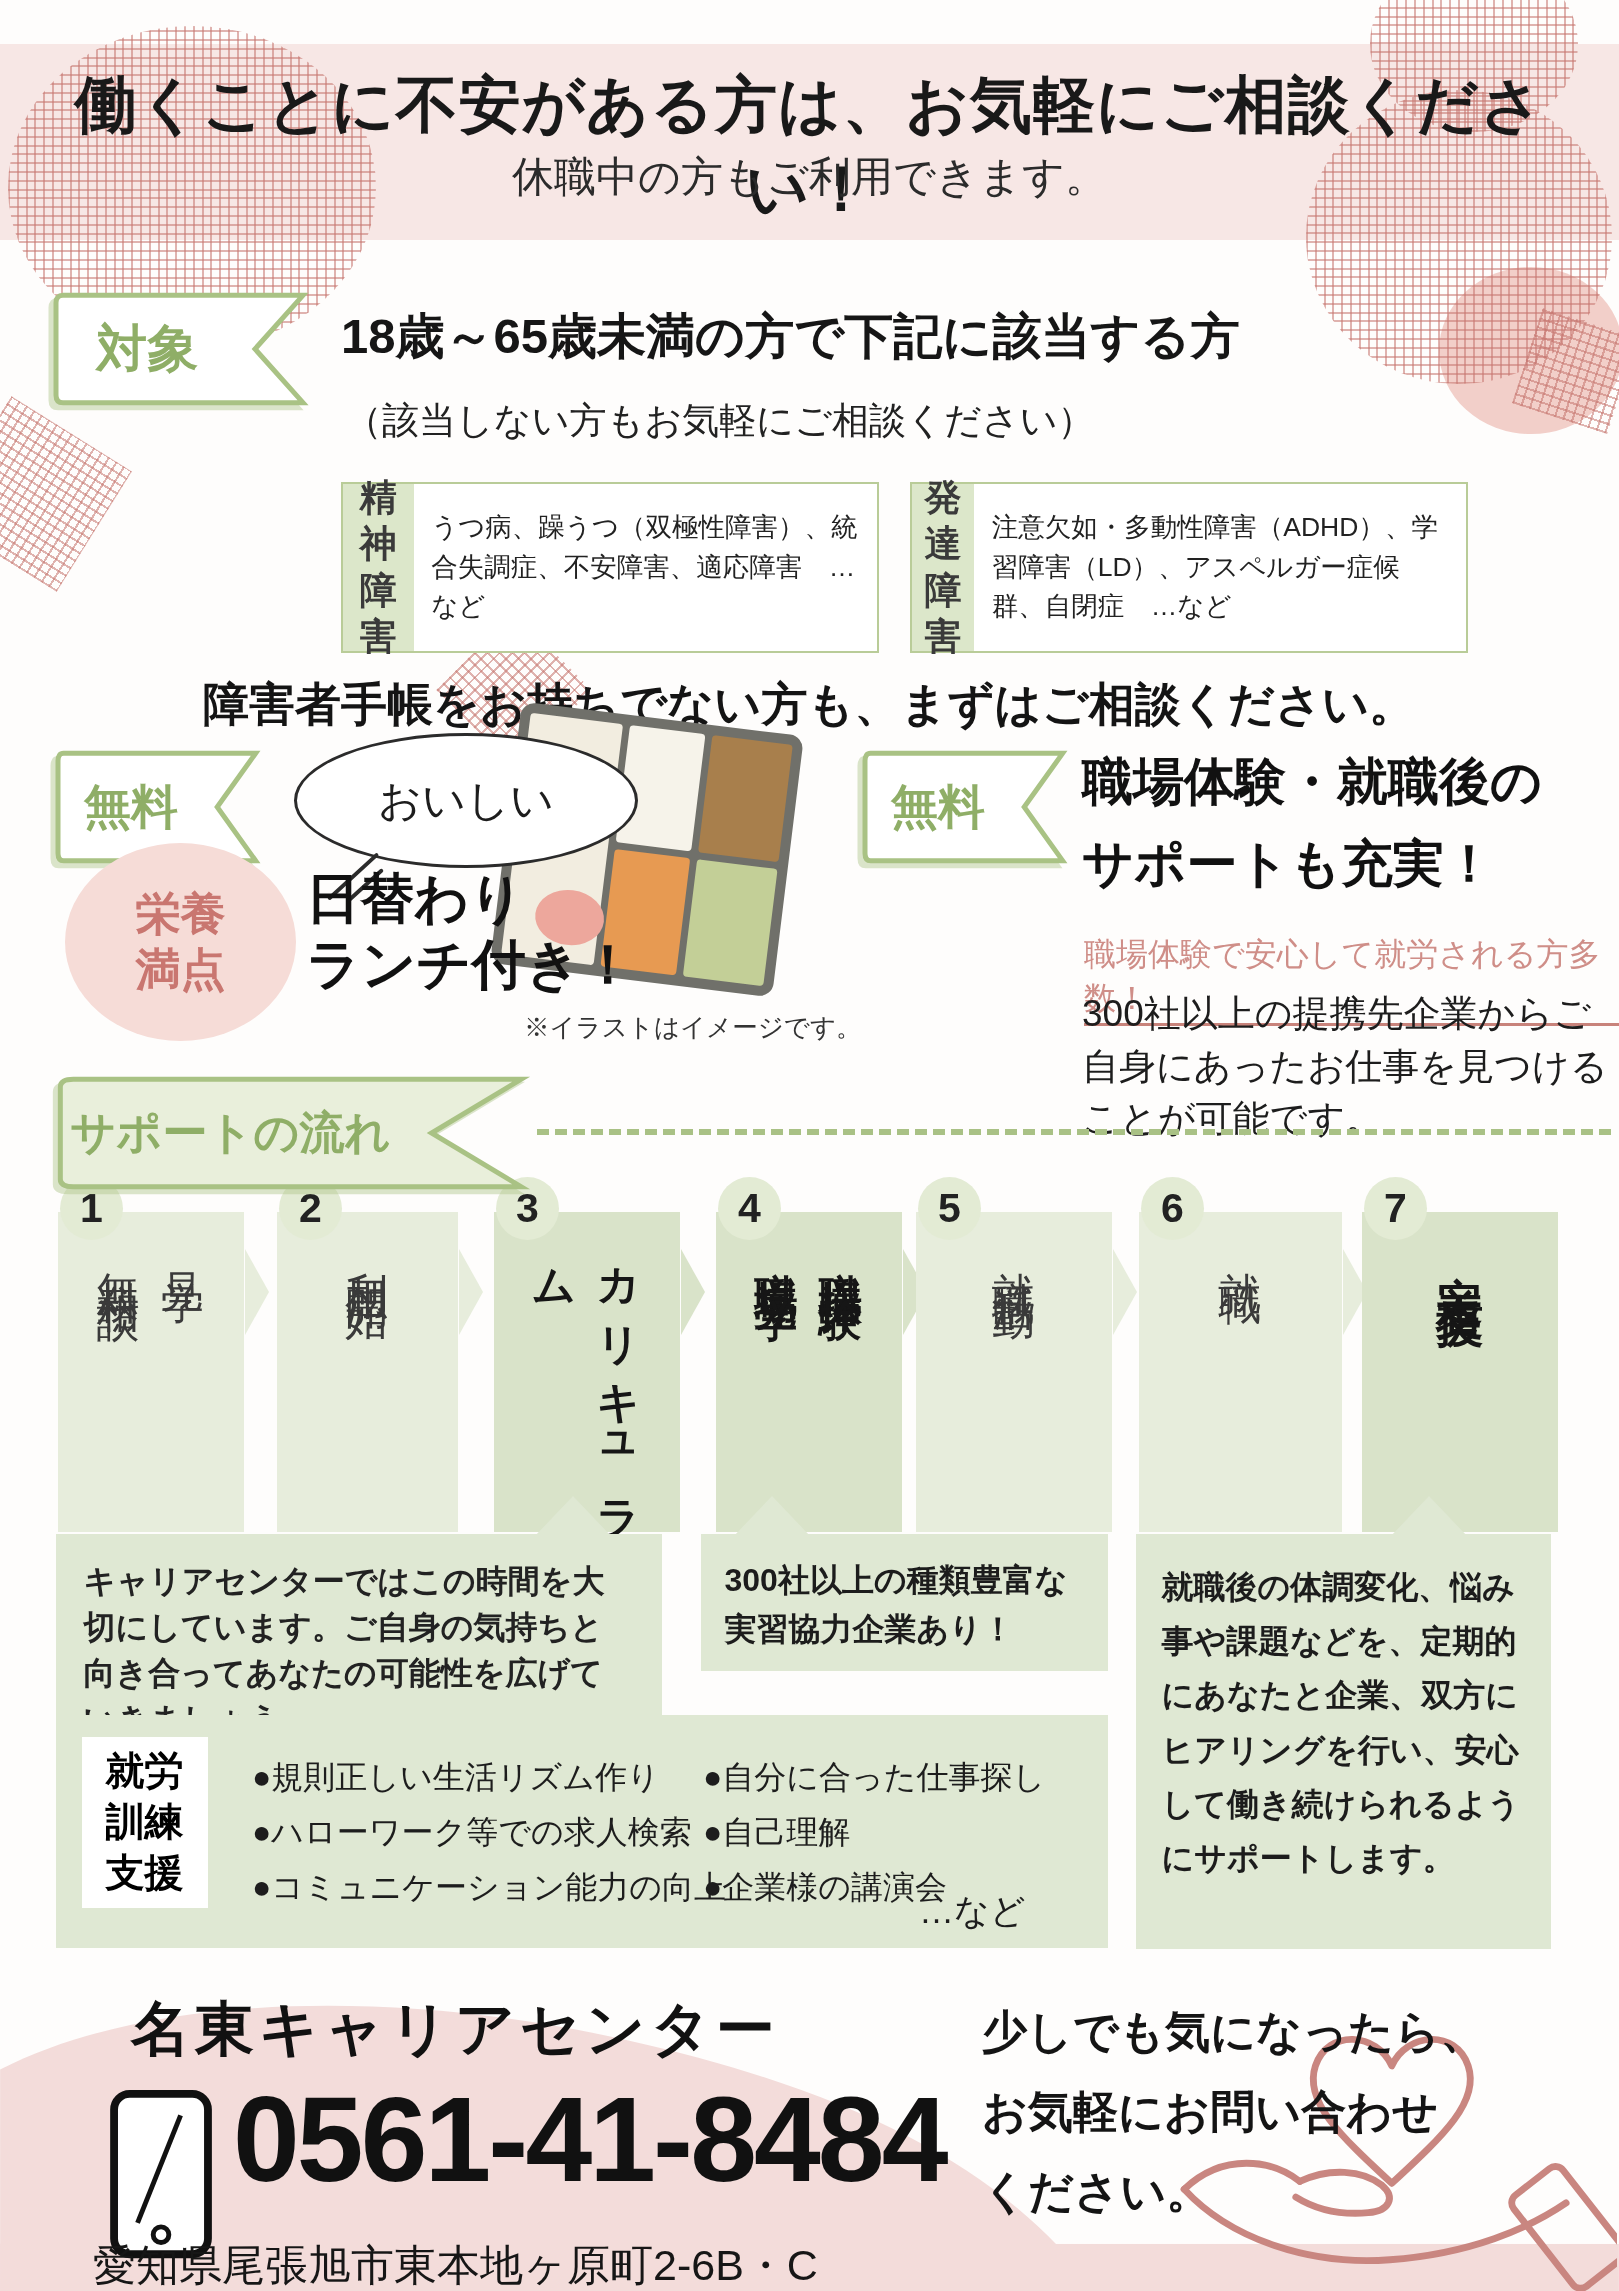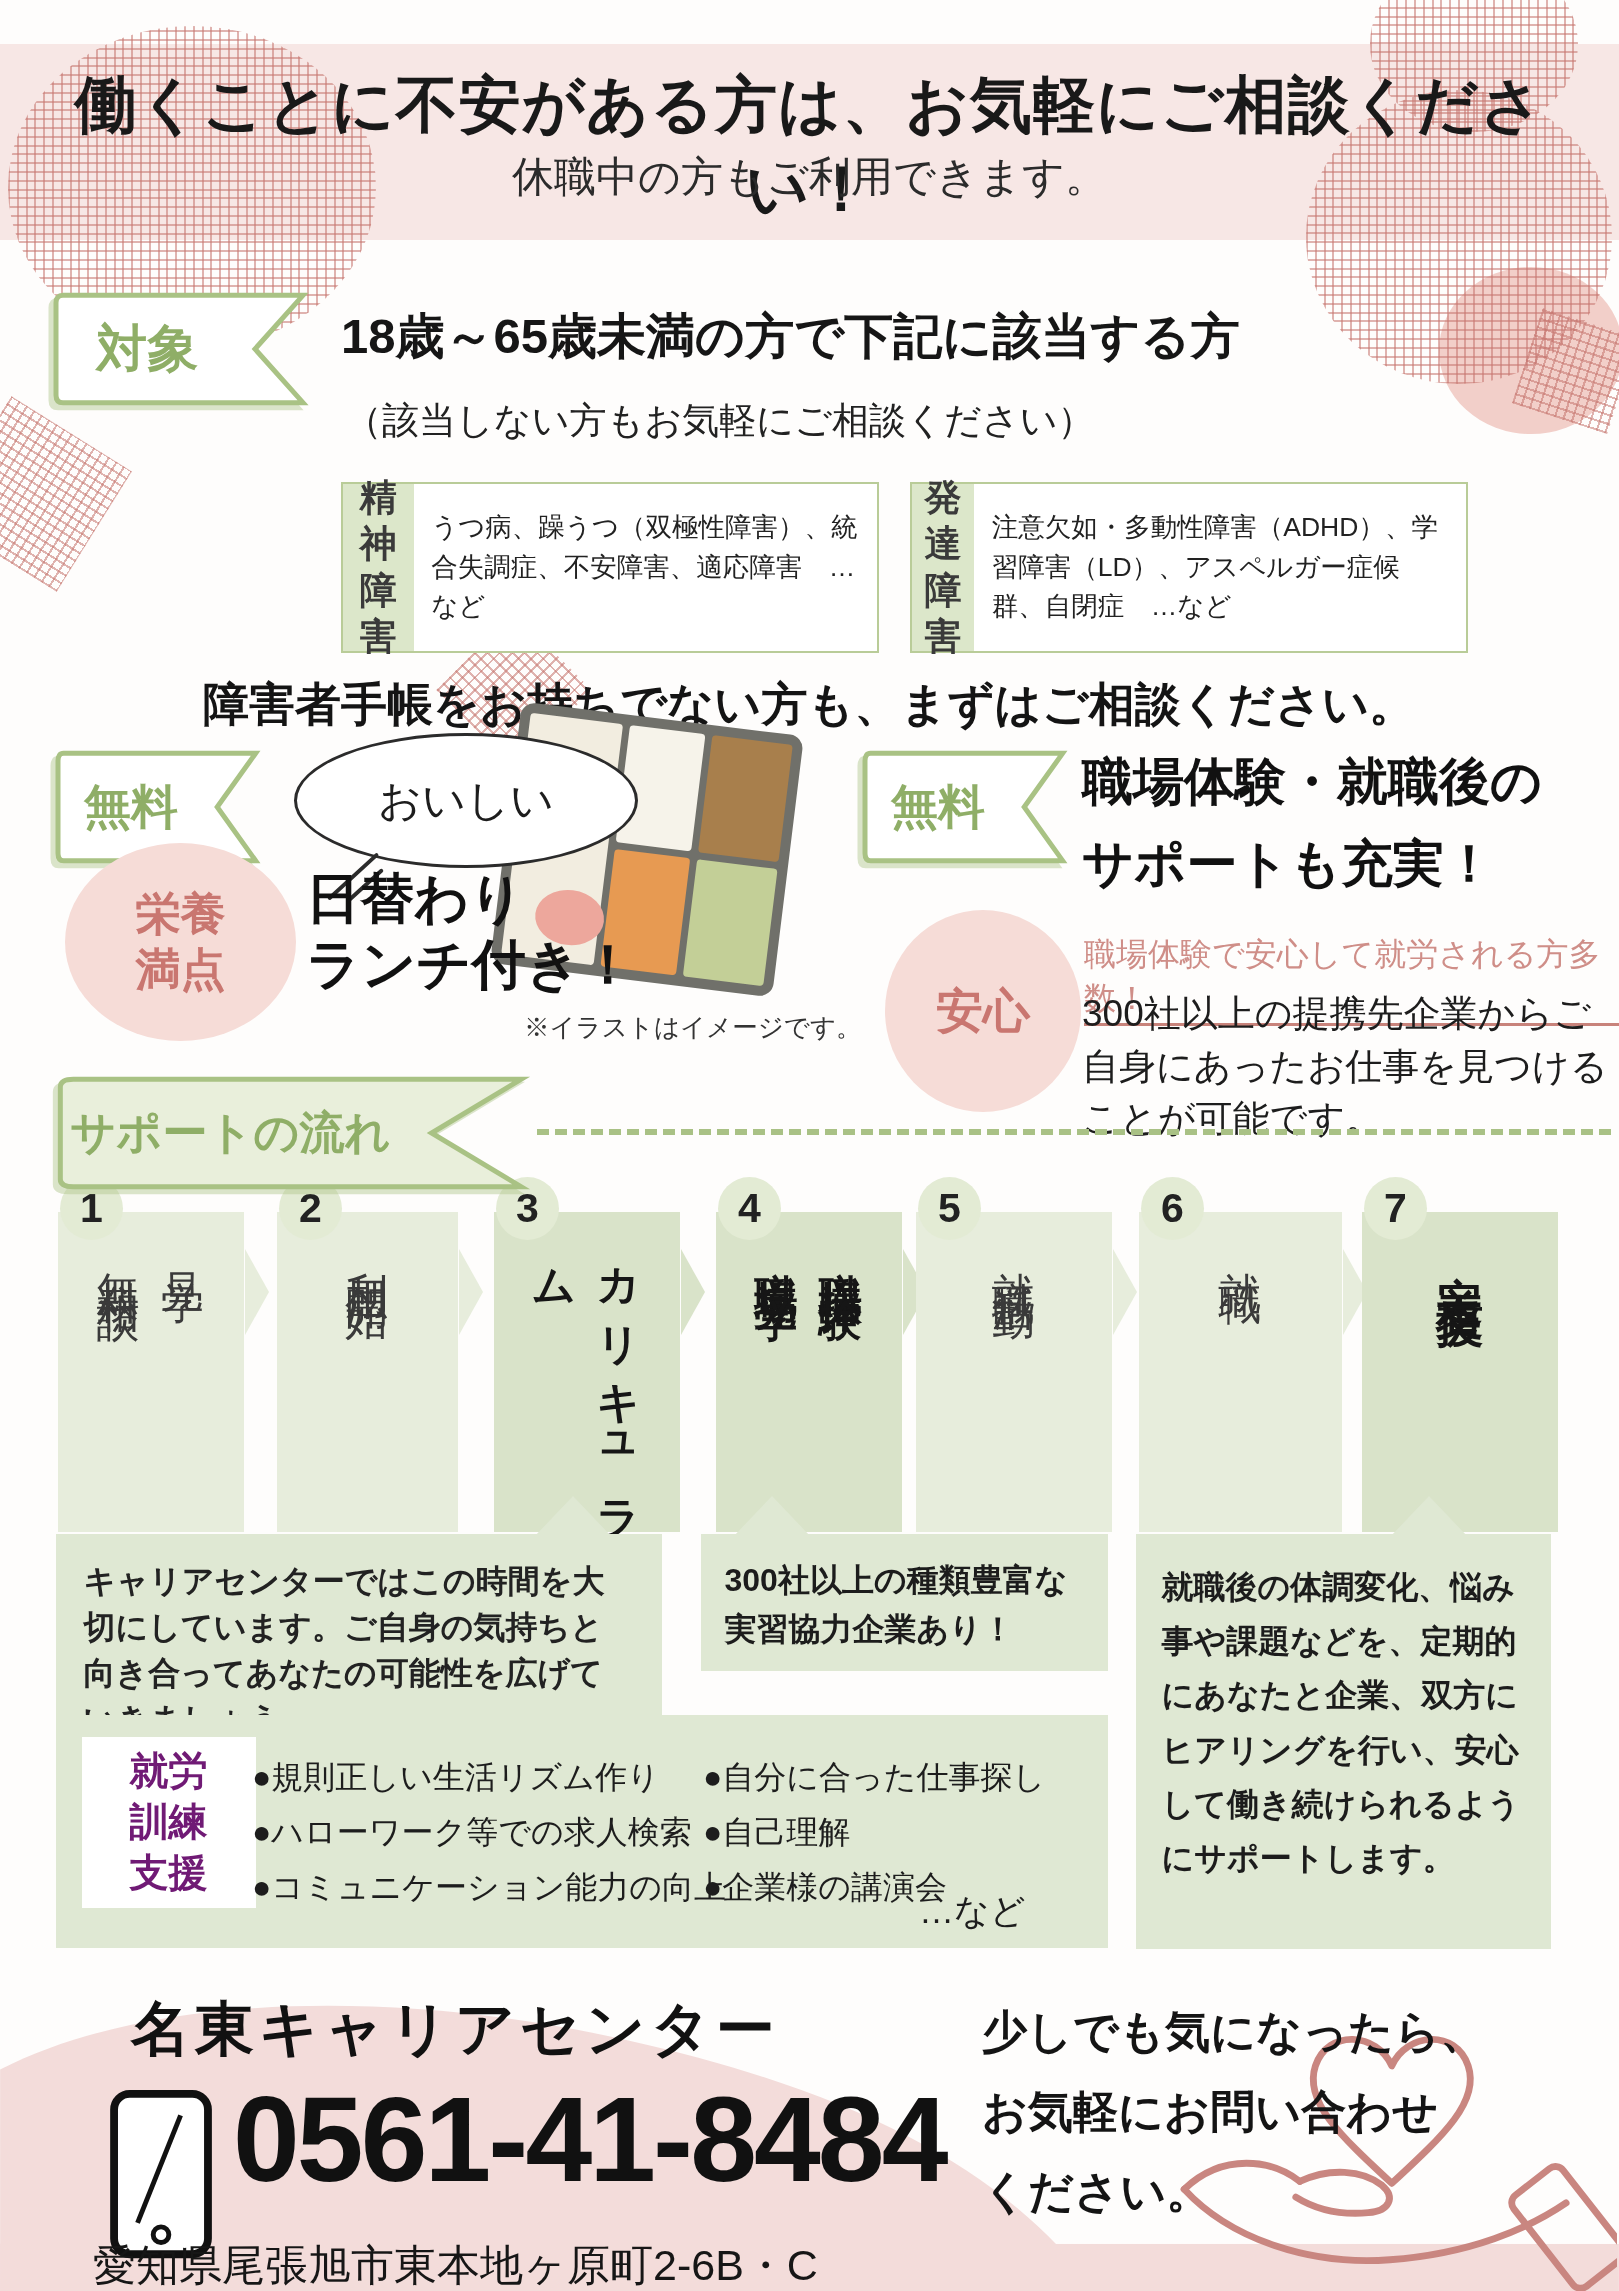--- a/index.html
+++ b/index.html
@@ -78,22 +78,22 @@
   .vtext div:empty{display:none;}
   .flow-col.dark .vtext{font-weight:800;color:#161616;}
   .flow-col.big .vtext{font-size:47px;}
   
   .panel{position:absolute;background:#dfe8d3;box-sizing:border-box;z-index:1;}
   .tri-up{position:absolute;width:0;height:0;border-left:39px solid transparent;
           border-right:39px solid transparent;border-bottom:41px solid #dfe8d3;z-index:2;}
   #p-curr{left:56px;top:1534px;width:606px;height:181px;padding:23.5px 27.4px 0;
           font-size:32px;font-weight:700;line-height:1.44;color:#222;}
   #p-band{left:56px;top:1715px;width:1052px;height:233px;}
-  .tr-label{position:absolute;left:25.5px;top:21.6px;width:174px;background:#fff;padding:9.8px 0;
-            text-align:center;font-size:39px;font-weight:800;line-height:1.3;color:#701a75;}
+  .tr-label{position:absolute;left:25.5px;top:21.6px;width:126px;background:#fff;padding:9.8px 0;
+            text-align:center;font-size:39px;font-weight:800;line-height:1.3;color:#000000;}
   .blist{position:absolute;top:35px;font-size:32px;line-height:1.72;color:#1d1d1d;}
   #bl-left{left:196px;} #bl-right{left:647px;}
   .etc{position:absolute;left:863px;top:173px;font-size:35px;color:#1d1d1d;}
   #p-mid{left:701px;top:1534px;width:407px;height:137px;padding:21.6px 23.5px;
          font-size:32px;font-weight:800;line-height:1.55;color:#1c1c1c;}
   #p-right{left:1136px;top:1534px;width:415px;height:415px;padding:25.5px 25.5px;
            font-size:32px;font-weight:800;line-height:1.7;color:#1c1c1c;}
   
   .f-org{position:absolute;left:93px;top:1990px;font-size:59px;font-weight:800;letter-spacing:4.9px;
          color:#111;z-index:3;margin-left:38px;}
@@ -179,21 +179,20 @@
   <div class="flag" style="left:861px;top:748px;width:208px;height:118px;">
     <svg viewBox="0 0 260 110" preserveAspectRatio="none">
       <path d="M12 5 H252 L204 55 L252 105 H12 Q5 105 5 98 V12 Q5 5 12 5 Z" fill="#ffffff" stroke="#a9c284" stroke-width="5" vector-effect="non-scaling-stroke"></path>
     </svg>
     <div class="flabel" style="font-size:47px;">無料</div>
   </div>
   <div class="sup-title">
     <div>職場体験・就職後の</div>
     <div>サポートも充実！</div>
   </div>
-  <div class="stamp" style="left:885px;top:910px;width:196px;height:202px;font-size:47px;">安心</div>
   <div class="sup-high">職場体験で安心して就労される方多数！</div>
   <div class="sup-body">300社以上の提携先企業からご自身にあったお仕事を見つけることが可能です。</div>
 
   <div class="flag" style="left:51px;top:1074px;width:485px;height:118px;">
     <svg viewBox="0 0 260 110" preserveAspectRatio="none">
       <path d="M12 5 H252 L204 55 L252 105 H12 Q5 105 5 98 V12 Q5 5 12 5 Z" fill="#e9efdb" stroke="#a9c284" stroke-width="5" vector-effect="non-scaling-stroke"></path>
     </svg>
     <div class="flabel" style="font-size:45px;">サポートの流れ</div>
   </div>
   <div class="dash"></div>

